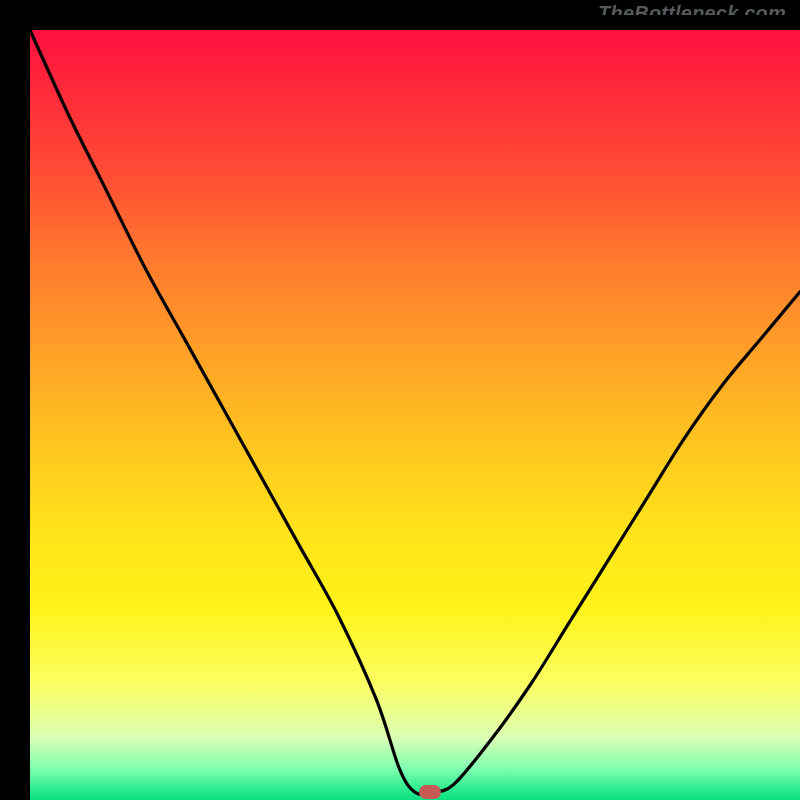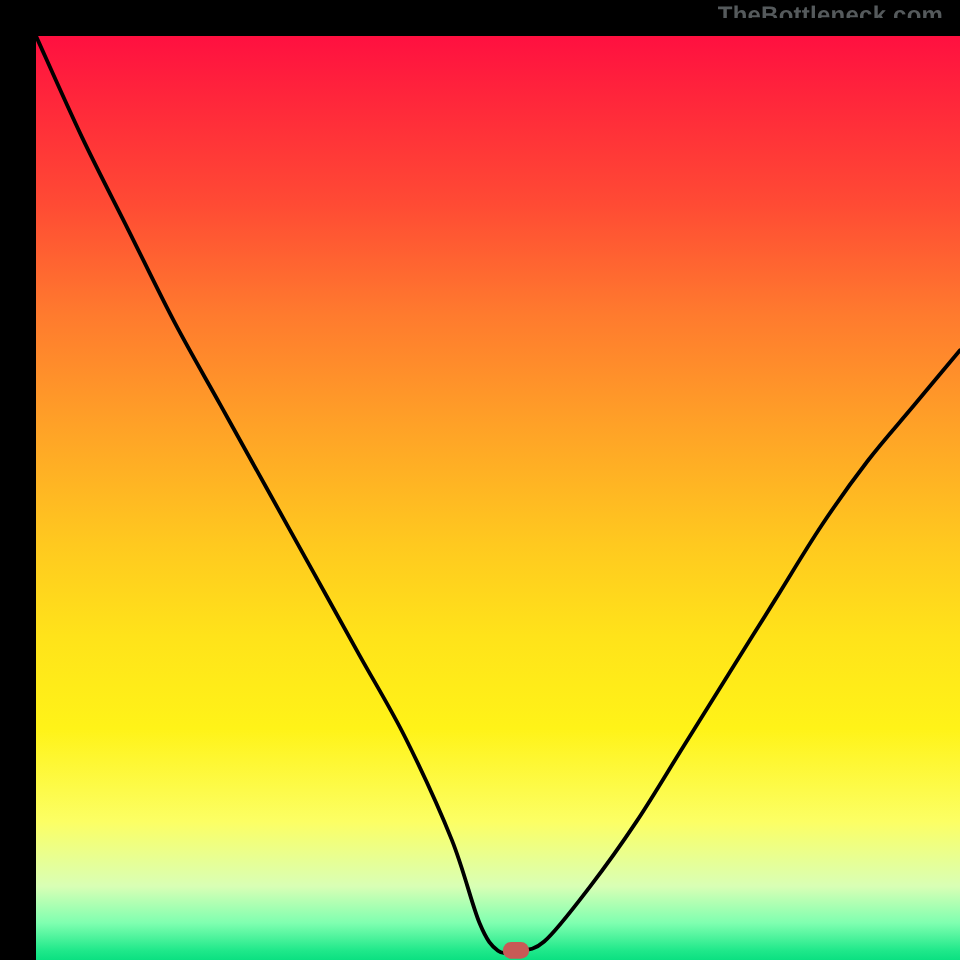--- a/index.html
+++ b/index.html
@@ -52,20 +52,21 @@
   }
   .watermark {
     position: absolute;
     top: 2px;
     right: 14px;
     font-size: 20px;
     font-weight: 600;
     color: #555a5c;
     letter-spacing: 0.2px;
     user-select: none;
+    font-style: italic;
   }
   svg.curve {
     position: absolute;
     left: 0;
     top: 0;
   }
   .marker {
     position: absolute;
     width: 22px;
     height: 14px;

